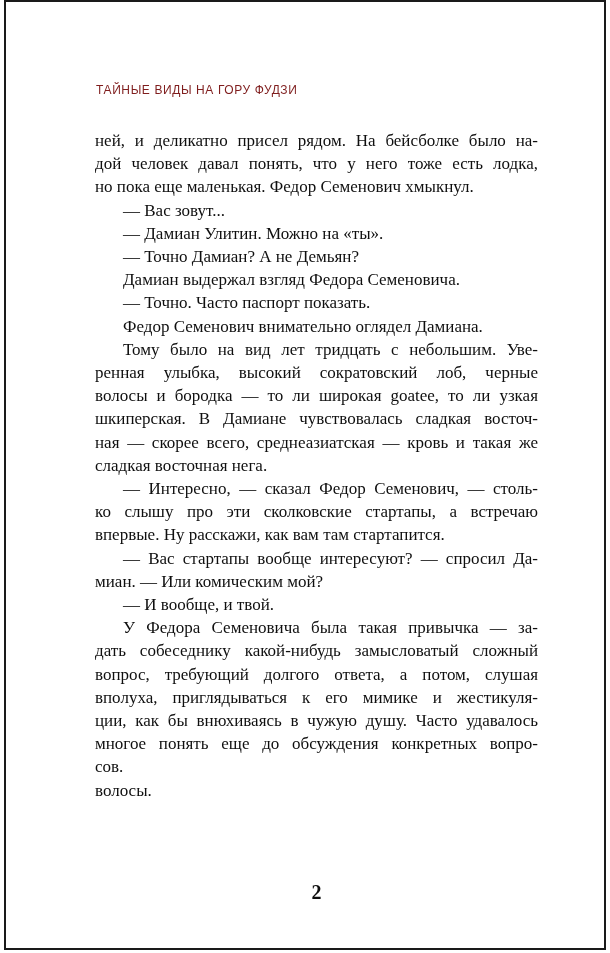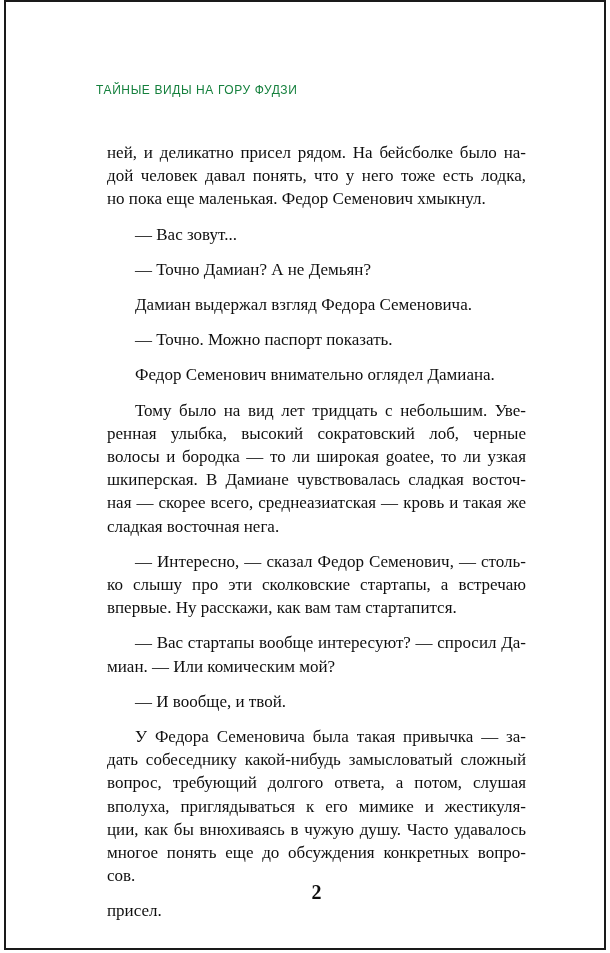--- a/index.html
+++ b/index.html
@@ -23,34 +23,34 @@
     border: 2px solid #1a1a1a;
     pointer-events: none;
   }
   .running-header {
     position: absolute;
     left: 96px;
     top: 83px;
     font-family: "Liberation Sans", sans-serif;
     font-size: 12px;
     letter-spacing: 0.6px;
-    color: #15803d;
+    color: #7f1d1d;
     white-space: nowrap;
   }
   .textblock {
     position: absolute;
     left: 95px;
     top: 129px;
     width: 443px;
     font-family: "Liberation Serif", serif;
     font-size: 17px;
     line-height: 23.2px;
     color: #0f0f0f;
   }
-  .para { margin: 12px; padding: 0; }
+  .para { margin: 0; padding: 0; }
   .line {
     text-align: justify;
     text-align-last: justify;
     -moz-text-align-last: justify;
     white-space: normal;
   }
   .line.lastline {
     text-align-last: left;
     -moz-text-align-last: left;
   }
@@ -79,27 +79,30 @@
 <div class="textblock">
     <div class="para">
       <div class="line">ней, и деликатно присел рядом. На бейсболке было на-</div>
       <div class="line">дой человек давал понять, что у него тоже есть лодка,</div>
       <div class="line lastline">но пока еще маленькая. Федор Семенович хмыкнул.</div>
     </div>
     <div class="para">
       <div class="line lastline indent">— Вас зовут...</div>
     </div>
     <div class="para">
+      <div class="line lastline indent">— Дамиан Улитин. Можно на «ты».</div>
+    </div>
+    <div class="para">
       <div class="line lastline indent">— Точно Дамиан? А не Демьян?</div>
     </div>
     <div class="para">
       <div class="line lastline indent">Дамиан выдержал взгляд Федора Семеновича.</div>
     </div>
     <div class="para">
-      <div class="line lastline indent">— Точно. Можно паспорт показать.</div>
+      <div class="line lastline indent">— Точно. Часто паспорт показать.</div>
     </div>
     <div class="para">
       <div class="line lastline indent">Федор Семенович внимательно оглядел Дамиана.</div>
     </div>
     <div class="para">
       <div class="line indent">Тому было на вид лет тридцать с небольшим. Уве-</div>
       <div class="line">ренная улыбка, высокий сократовский лоб, черные</div>
       <div class="line">волосы и бородка — то ли широкая goatee, то ли узкая</div>
       <div class="line">шкиперская. В Дамиане чувствовалась сладкая восточ-</div>
       <div class="line">ная — скорее всего, среднеазиатская — кровь и такая же</div>
@@ -120,17 +123,17 @@
     <div class="para">
       <div class="line indent">У Федора Семеновича была такая привычка — за-</div>
       <div class="line">дать собеседнику какой-нибудь замысловатый сложный</div>
       <div class="line">вопрос, требующий долгого ответа, а потом, слушая</div>
       <div class="line">вполуха, приглядываться к его мимике и жестикуля-</div>
       <div class="line">ции, как бы внюхиваясь в чужую душу. Часто удавалось</div>
       <div class="line">многое понять еще до обсуждения конкретных вопро-</div>
       <div class="line lastline">сов.</div>
     </div>
     <div class="para">
-      <div class="line lastline">присел.</div>
+      <div class="line lastline">волосы.</div>
     </div>
   </div>
 
 <div class="page-number">2</div>
 
 </body></html>

